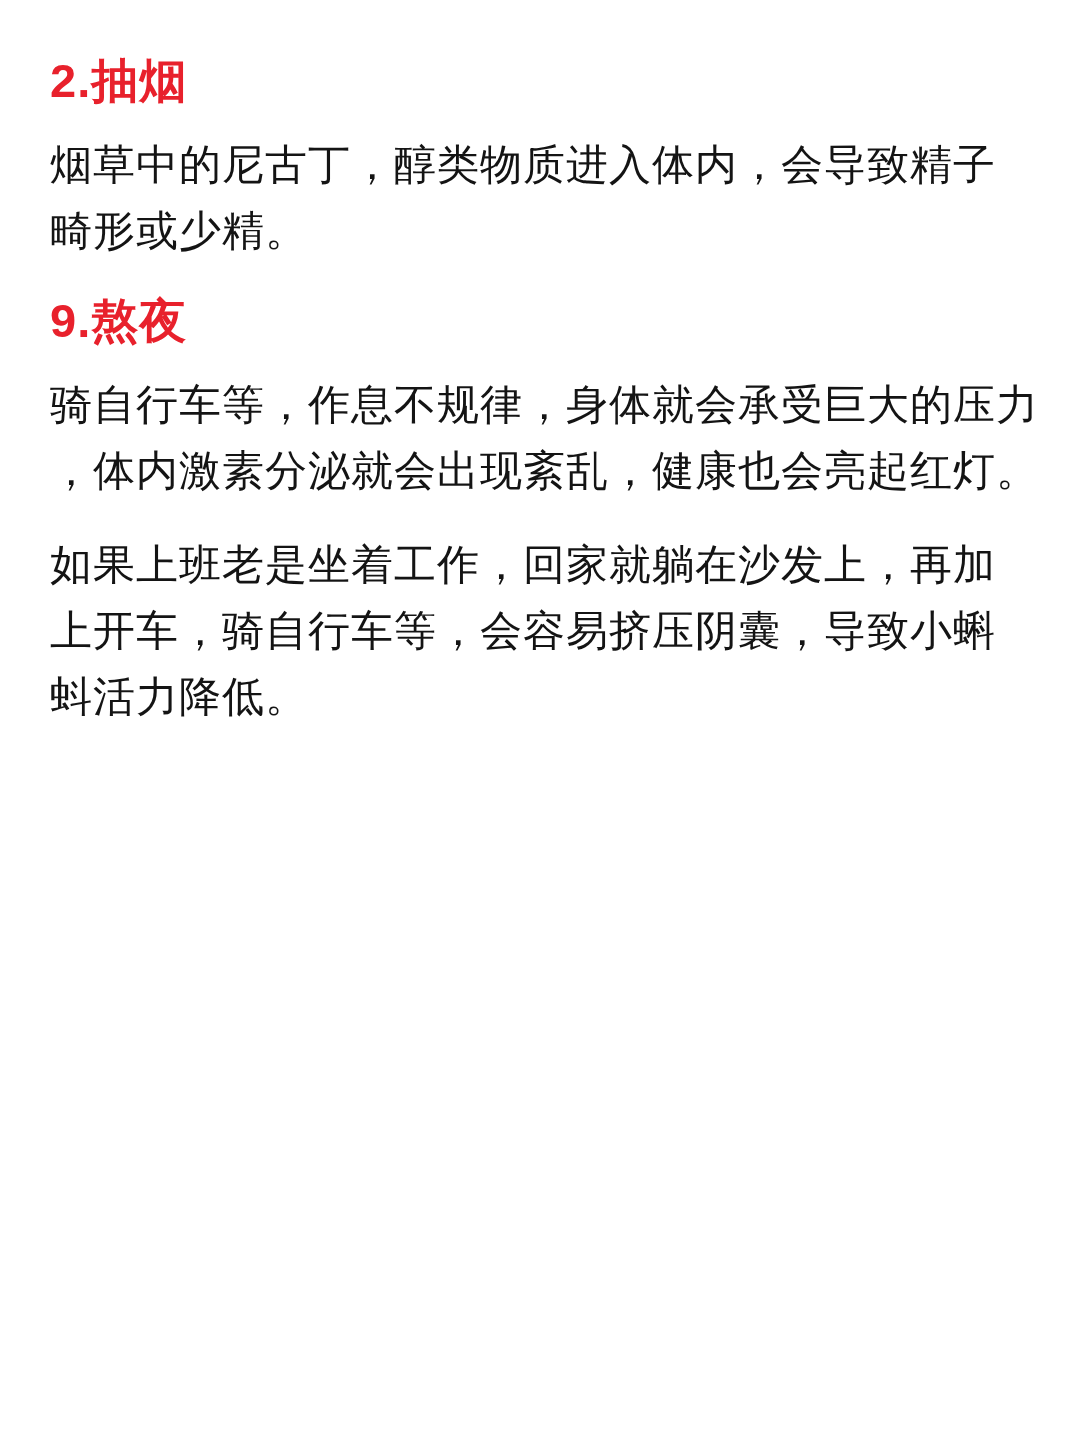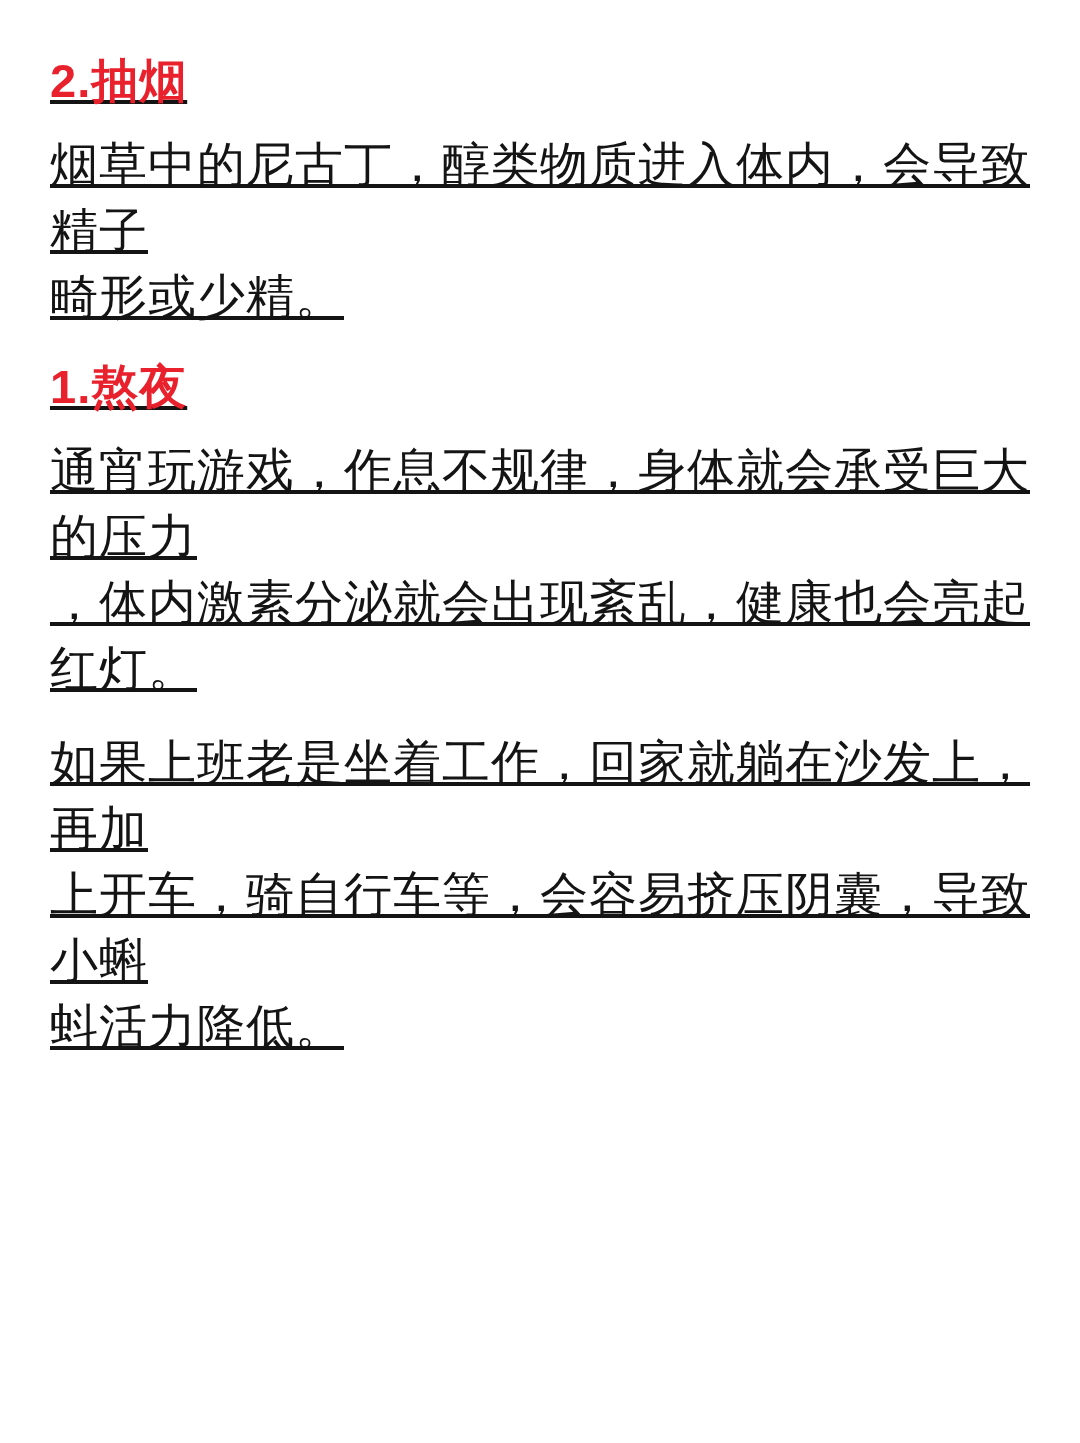--- a/index.html
+++ b/index.html
@@ -13,56 +13,55 @@
     overflow: hidden;
     font-family: "Liberation Sans", "DejaVu Sans", sans-serif;
     color: #141414;
   }
   .page {
     box-sizing: border-box;
     width: 1080px;
     height: 1443px;
     padding: 52px 28px 0 50px;
     background: #ffffff;
-    text-decoration: underline;
   }
   .section { margin: 0; }
   .section-heading {
     margin: 0;
     color: #e8212c;
     font-size: 47px;
     line-height: 58px;
     font-weight: 700;
     letter-spacing: 1px;
   }
   .section-body {
     margin: 22px 0 28px 0;
-    font-size: 48px;
+    font-size: 42px;
     line-height: 66px;
     font-weight: 500;
     color: #141414;
     letter-spacing: 1px;
     white-space: pre-line;
   }
 </style>
 </head>
 <body>
 
 <div class="page">
 
   <section class="section">
     <h2 class="section-heading">2.抽烟</h2>
     <p class="section-body">烟草中的尼古丁，醇类物质进入体内，会导致精子
 畸形或少精。</p>
   </section>
 
 
   <section class="section">
-    <h2 class="section-heading">1.熬夜</h2>
-    <p class="section-body">通宵玩游戏，作息不规律，身体就会承受巨大的压力
+    <h2 class="section-heading">9.熬夜</h2>
+    <p class="section-body">骑自行车等，作息不规律，身体就会承受巨大的压力
 ，体内激素分泌就会出现紊乱，健康也会亮起红灯。</p>
   </section>
 
   <section class="section">
     <p class="section-body">如果上班老是坐着工作，回家就躺在沙发上，再加
 上开车，骑自行车等，会容易挤压阴囊，导致小蝌
 蚪活力降低。</p>
   </section>
 
 </div>

